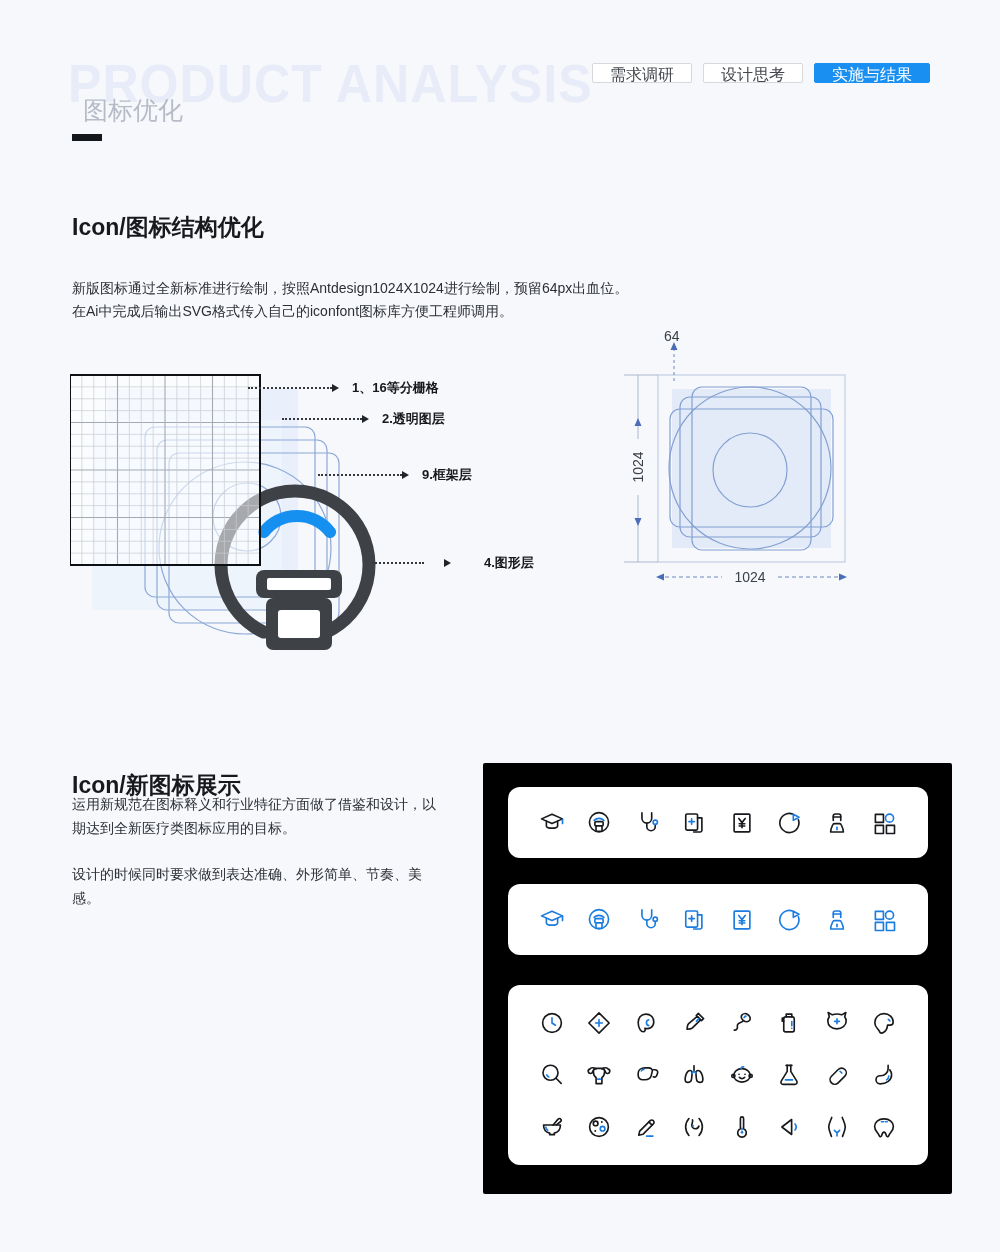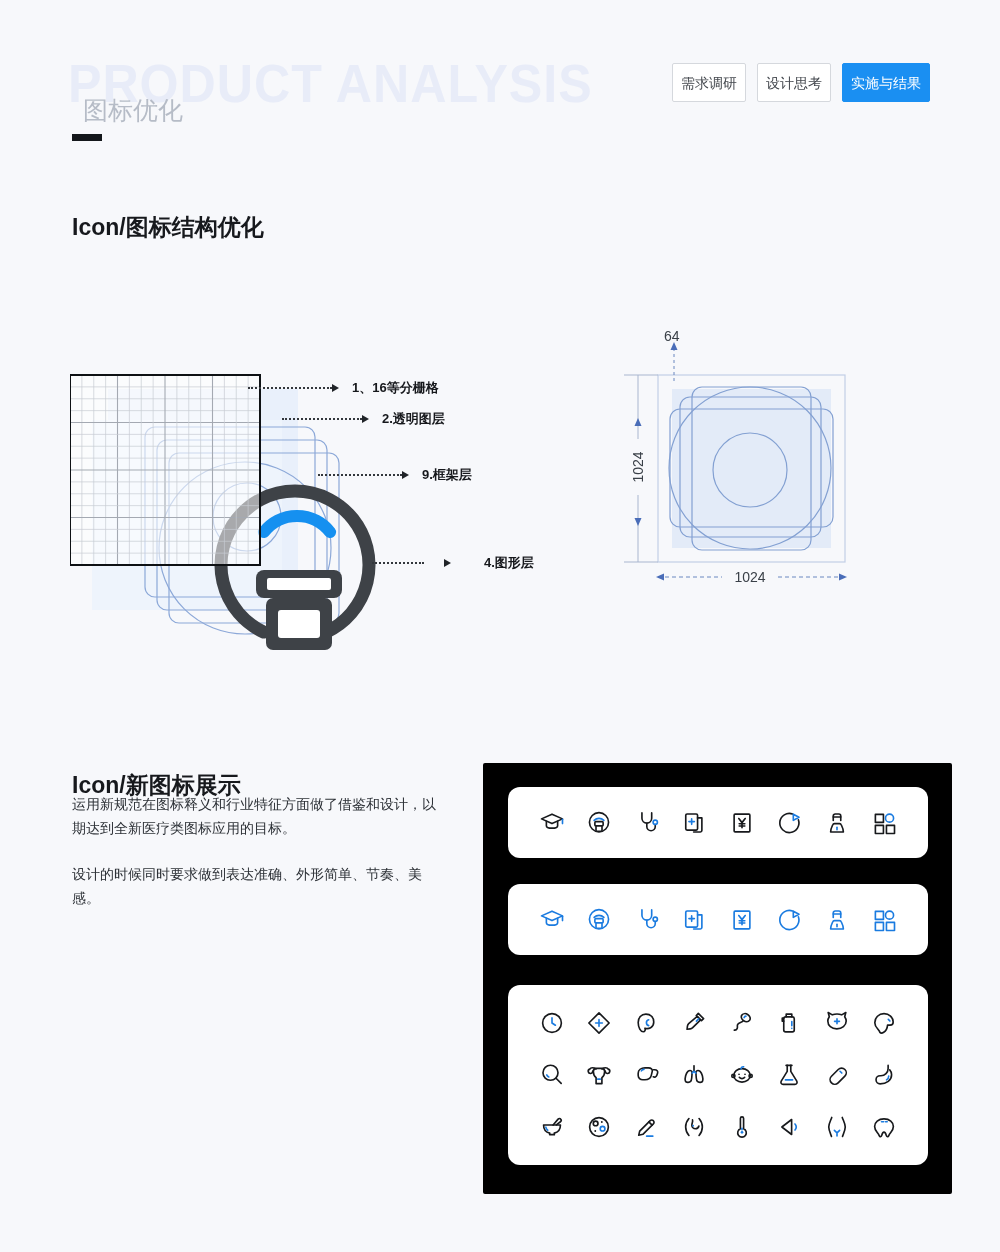--- a/index.html
+++ b/index.html
@@ -4,21 +4,21 @@
 <style>
   html,body{margin:0;padding:0;background:#fff;}
   .page{position:relative;width:1000px;height:1252px;background:#f7f8fb;overflow:hidden;
         font-family:"Liberation Sans","DejaVu Sans",sans-serif;}
   
   .watermark{position:absolute;left:68px;top:52px;font-size:54px;font-weight:800;letter-spacing:1px;
              color:#e8ecf8;white-space:nowrap;transform:scaleX(.93);transform-origin:left top;}
   .subtitle{position:absolute;left:72px;top:94px;font-size:25px;font-weight:500;color:#b6bcc7;margin-left:11px;}
   .dash{position:absolute;left:72px;top:134px;width:30px;height:7px;background:#14171b;}
   .nav{position:absolute;right:70px;top:63px;display:flex;gap:11px;}
-  .btn{height:39px;line-height:22px;padding:0 8px;font-size:14px;background:#fff;color:#44484e;
+  .btn{height:20px;line-height:22px;padding:0 17px;font-size:16px;background:#fff;color:#44484e;
        border:1px solid #d5d8dd;border-radius:2px;box-sizing:border-box;cursor:pointer;}
   .btn.active{background:#1a8ff2;border-color:#1a8ff2;color:#fff;}
   
   .sec-title{position:absolute;font-size:23px;font-weight:700;color:#17191d;}
   .body-text{position:absolute;font-size:14px;line-height:23px;color:#2c3036;}
   
   .diagram-left{position:absolute;left:70px;top:372px;}
   .grid-bg{fill:rgba(255,255,255,.55);}
   .gl{stroke:#c7cbd2;stroke-width:.7;}
   .gl4{stroke:#a4a9b2;stroke-width:1.1;}
@@ -57,20 +57,21 @@
   <div class="watermark">PRODUCT ANALYSIS</div>
   <div class="subtitle">图标优化</div>
   <div class="dash"></div>
   <div class="nav">
     <button class="btn">需求调研</button>
     <button class="btn">设计思考</button>
     <button class="btn active">实施与结果</button>
   </div>
 
   <div class="sec-title" style="left:72px;top:212px;">Icon/图标结构优化</div>
+  <div class="body-text" style="left:72px;top:277px;width:570px;">新版图标通过全新标准进行绘制，按照Antdesign1024X1024进行绘制，预留64px出血位。在Ai中完成后输出SVG格式传入自己的iconfont图标库方便工程师调用。</div>
 
   <svg class="diagram-left" width="480" height="300" viewBox="0 0 480 300">
     <rect x="38" y="17" width="190" height="190" fill="#e9f0fb"></rect>
     <rect x="22" y="48" width="190" height="190" fill="#eef4fc"></rect>
     <g>
       <rect class="frame-sq" x="75" y="55" width="170" height="170" rx="10"></rect>
       <rect class="frame-sq" x="87" y="68" width="170" height="170" rx="10"></rect>
       <rect class="frame-sq" x="99" y="81" width="170" height="170" rx="10"></rect>
       <circle class="frame-sq" cx="175" cy="176" r="86"></circle>
       <circle class="frame-sq" cx="177" cy="145" r="34"></circle>

